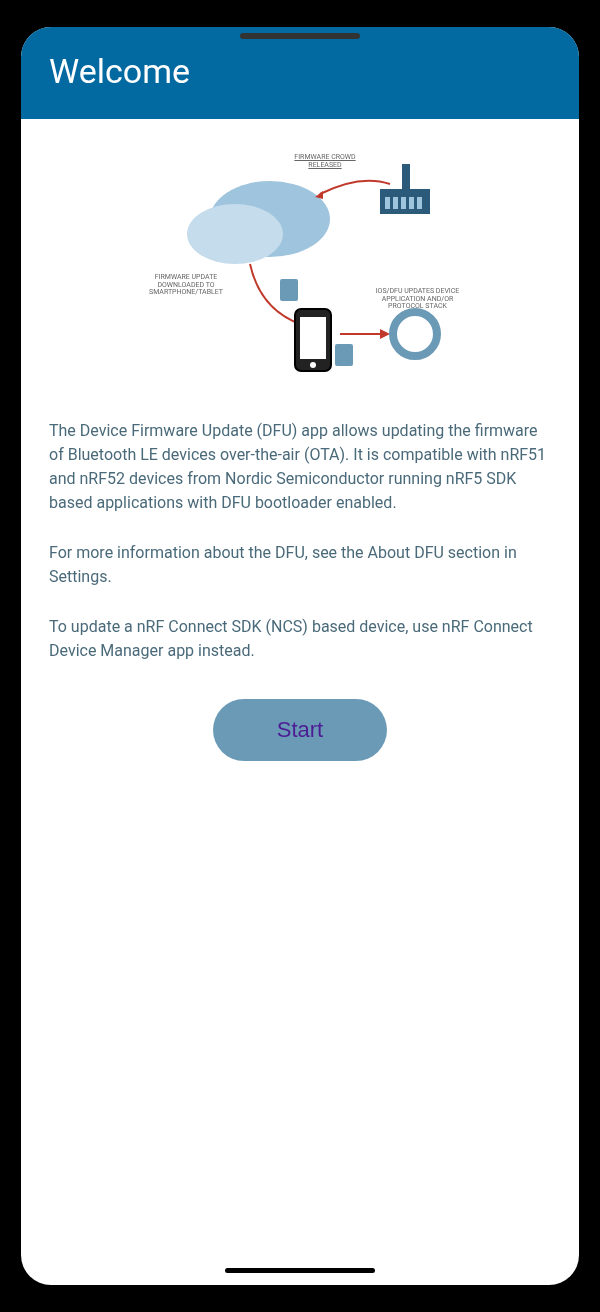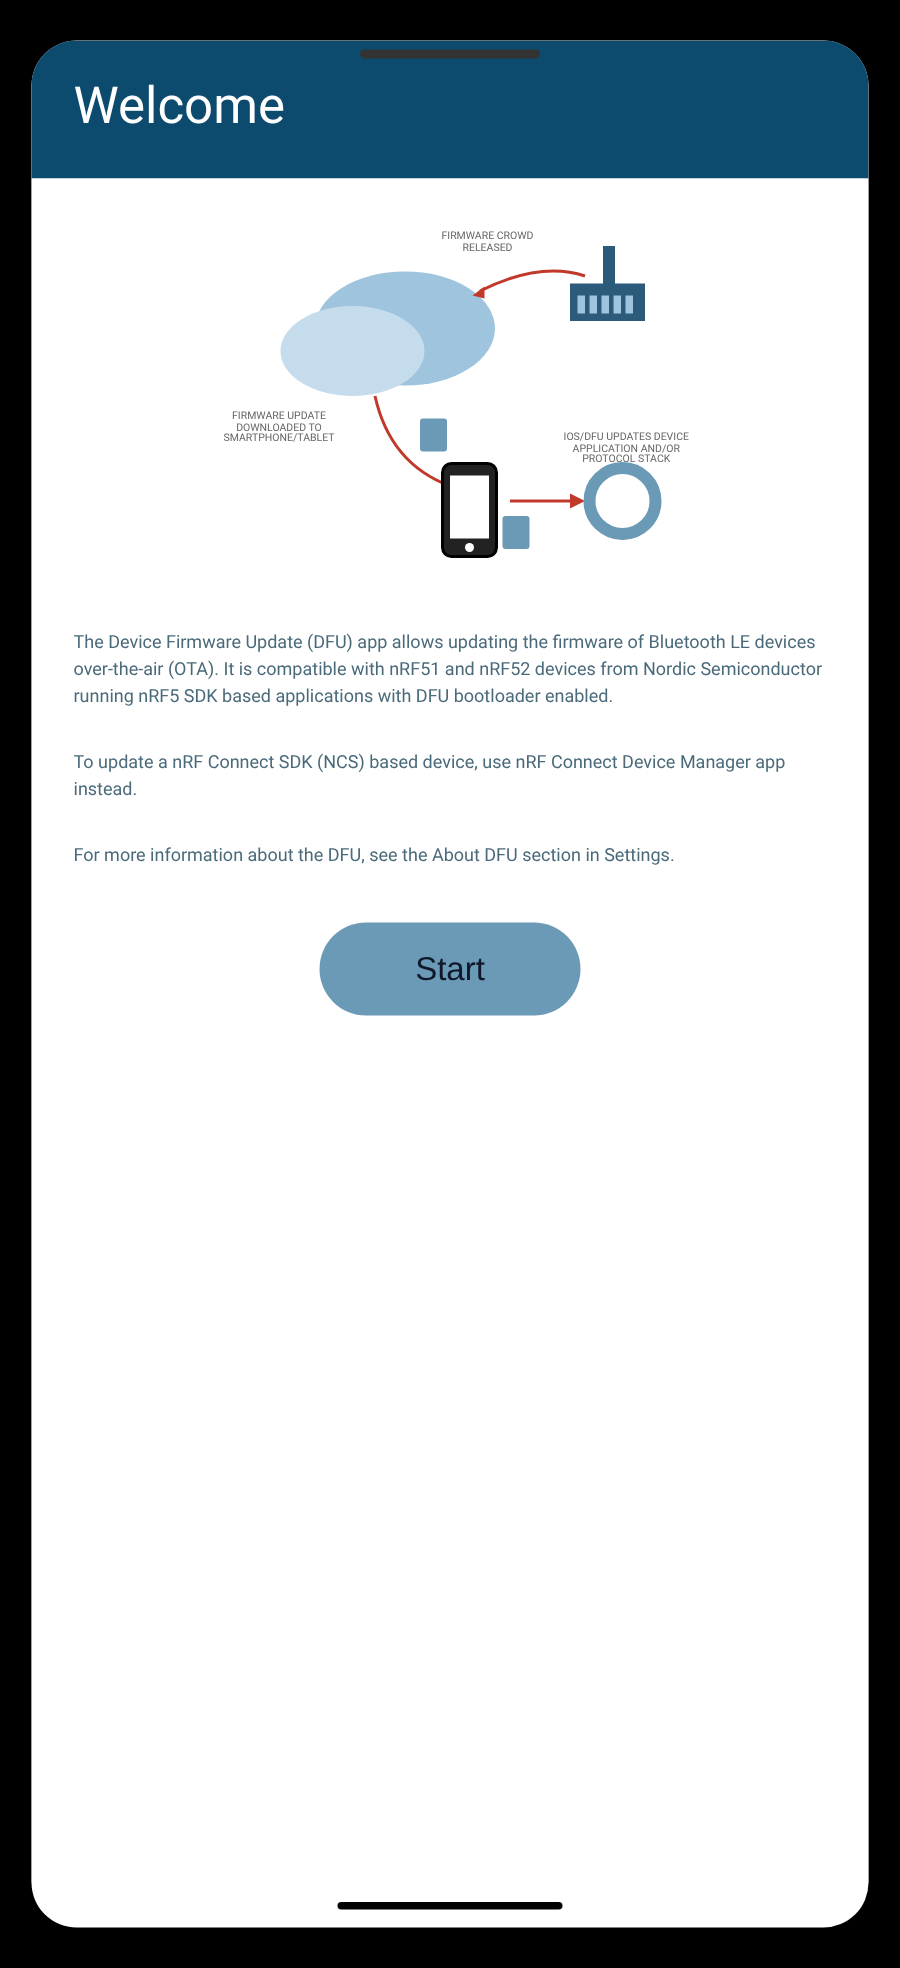--- a/index.html
+++ b/index.html
@@ -51,21 +51,21 @@
       font-size: 20px;
       font-weight: 500;
     }
     .status-right {
       display: flex;
       align-items: center;
       gap: 7px;
     }
     .status-right svg { fill: #fff; }
     .app-bar {
-      background: #0c4a6e;
+      background: #0369a1;
       padding: 24px 28px 28px;
       color: #fff;
     }
     .app-bar h1 {
       font-size: 34px;
       font-weight: 400;
     }
     .content {
       flex: 1;
       background: #fff;
@@ -84,28 +84,28 @@
     .diagram-label {
       position: absolute;
       font-size: 7px;
       color: #666;
       line-height: 1.1;
       text-align: center;
       text-transform: uppercase;
     }
     .body-text {
       color: #4a6a7a;
-      font-size: 12px;
+      font-size: 16px;
       line-height: 1.5;
       align-self: stretch;
       margin-bottom: 26px;
     }
     .start-button {
       background: #6b9ab6;
-      color: #0f172a;
+      color: #4c1d95;
       border: none;
       border-radius: 32px;
       padding: 18px 64px;
       font-size: 22px;
       font-weight: 500;
       cursor: pointer;
       margin-top: 10px;
     }
     .nav-bar {
       height: 30px;
@@ -160,28 +160,28 @@
 
           <rect x="155" y="160" width="36" height="62" rx="6" fill="#222" stroke="#000" stroke-width="2"></rect>
           <rect x="160" y="168" width="26" height="42" fill="#fff"></rect>
           <circle cx="173" cy="216" r="3" fill="#fff"></circle>
 
           <line x1="200" y1="185" x2="245" y2="185" stroke="#c0392b" stroke-width="2"></line>
           <polygon points="240,180 250,185 240,190" fill="#c0392b"></polygon>
 
           <circle cx="275" cy="185" r="22" fill="none" stroke="#6b9ab6" stroke-width="8"></circle>
         </svg>
-        <div class="diagram-label" style="top:5px; left:140px; width:90px;">FIRMWARE CROWD RELEASED</div>
+        <div class="diagram-label" style="top:5px; left:140px; width:90px;text-decoration:underline;">FIRMWARE CROWD RELEASED</div>
         <div class="diagram-label" style="top:125px; left:1px; width:90px;">FIRMWARE UPDATE DOWNLOADED TO SMARTPHONE/TABLET</div>
         <div class="diagram-label" style="top:139px; left:235px; width:85px;">IOS/DFU UPDATES DEVICE APPLICATION AND/OR PROTOCOL STACK</div>
       </div>
 
       <p class="body-text">The Device Firmware Update (DFU) app allows updating the firmware of Bluetooth LE devices over-the-air (OTA). It is compatible with nRF51 and nRF52 devices from Nordic Semiconductor running nRF5 SDK based applications with DFU bootloader enabled.</p>
+      <p class="body-text">For more information about the DFU, see the About DFU section in Settings.</p>
       <p class="body-text">To update a nRF Connect SDK (NCS) based device, use nRF Connect Device Manager app instead.</p>
-      <p class="body-text">For more information about the DFU, see the About DFU section in Settings.</p>
 
       <button class="start-button">Start</button>
     </div>
 
     <div class="nav-bar">
       <div class="nav-indicator"></div>
     </div>
 
   </div>
 </div>

